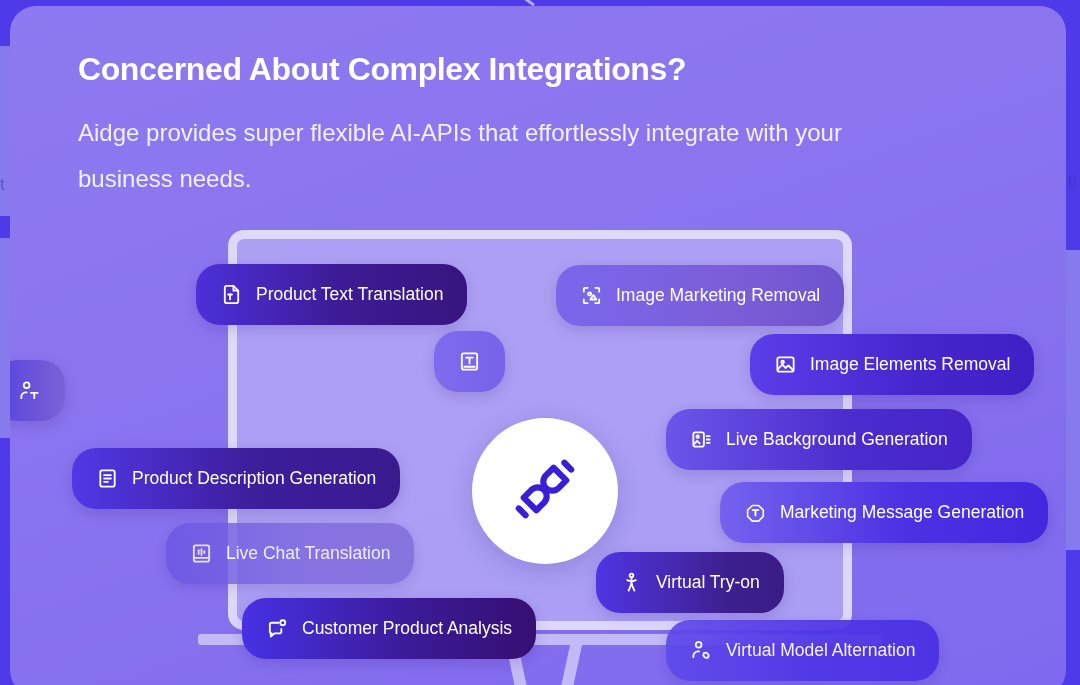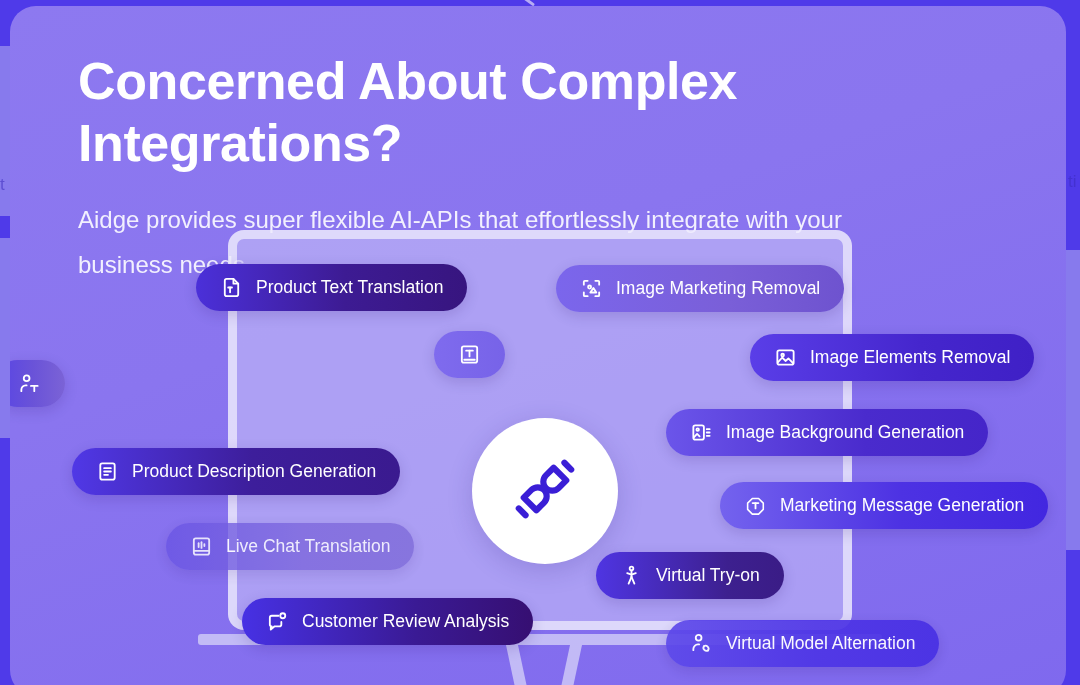--- a/index.html
+++ b/index.html
@@ -51,21 +51,21 @@
     left: 10px; top: 6px;
     width: 1056px; height: 690px;
     border-radius: 26px;
     background: linear-gradient(160deg, #8d79f0 0%, #8a75ef 40%, #7f69ee 100%);
     overflow: hidden;
   }
 
   
   #heading-block { position: absolute; left: 68px; top: 44px; width: 900px; }
   #page-title {
-    font-size: 52px;
+    font-size: 32px;
     font-weight: bold;
     color: #ffffff;
     letter-spacing: -.4px;
     line-height: 1.2;
   }
   #page-subtitle {
     margin-top: 22px;
     font-size: 24px;
     color: #f2f0fe;
     line-height: 1.9;
@@ -110,21 +110,21 @@
     box-shadow: 0 6px 26px rgba(40,20,120,.18);
   }
   #hub svg { width: 74px; height: 74px; }
 
   
   .chip {
     position: absolute;
     display: flex;
     align-items: center;
     gap: 13px;
-    height: 47px;
+    height: 61px;
     padding: 0 24px;
     border-radius: 24px;
     color: #ffffff;
     font-size: 17.5px;
     white-space: nowrap;
     box-shadow: 0 4px 14px rgba(35,15,100,.16);
   }
   .chip .chip-icon { display: flex; align-items: center; flex: none; }
   .chip .chip-icon svg { width: 23px; height: 23px; display: block; }
   .chip .chip-label { line-height: 1; }
@@ -239,21 +239,21 @@
           <span class="chip-icon">
             <svg viewBox="0 0 24 24" fill="none" stroke="#ffffff" stroke-width="1.9" stroke-linecap="round" stroke-linejoin="round">
               <rect x="3.5" y="4.5" width="11" height="15" rx="2"></rect>
               <circle cx="8" cy="9" r="1.3"></circle>
               <path d="M4 17l3.4-3.6L10 16"></path>
               <path d="M17.5 8.5h3"></path>
               <path d="M17.5 12h3"></path>
               <path d="M17.5 15.5h3"></path>
             </svg>
           </span>
-          <span class="chip-label">Image Background Generation</span>
+          <span class="chip-label">Live Background Generation</span>
         </div>
         <div class="chip v-deepgrad" style="left: 62px; top: 442px;">
           <span class="chip-icon">
             <svg viewBox="0 0 24 24" fill="none" stroke="#ffffff" stroke-width="1.9" stroke-linecap="round" stroke-linejoin="round">
               <rect x="4.5" y="3.5" width="15" height="17" rx="2"></rect>
               <path d="M8.5 8.5h7"></path>
               <path d="M8.5 12h7"></path>
               <path d="M8.5 15.5h4"></path>
             </svg>
           </span>
@@ -293,21 +293,21 @@
           </span>
           <span class="chip-label">Virtual Try-on</span>
         </div>
         <div class="chip v-analysis" style="left: 232px; top: 592px;">
           <span class="chip-icon">
             <svg viewBox="0 0 24 24" fill="none" stroke="#ffffff" stroke-width="1.9" stroke-linecap="round" stroke-linejoin="round">
               <path d="M16 12.5v2.5a2 2 0 0 1-2 2H9l-4 3.5v-3.5H6a2 2 0 0 1-2-2v-7a2 2 0 0 1 2-2h7"></path>
               <circle cx="17.5" cy="6" r="2.6"></circle>
             </svg>
           </span>
-          <span class="chip-label">Customer Review Analysis</span>
+          <span class="chip-label">Customer Product Analysis</span>
         </div>
         <div class="chip v-alternate" style="left: 656px; top: 614px;">
           <span class="chip-icon">
             <svg viewBox="0 0 24 24" fill="none" stroke="#ffffff" stroke-width="1.9" stroke-linecap="round" stroke-linejoin="round">
               <circle cx="9" cy="6" r="3"></circle>
               <path d="M3.5 19v-1.2A4.8 4.8 0 0 1 8.3 13h1.2"></path>
               <path d="M14.5 14.8a3.2 3.2 0 0 1 4.4 4.4"></path>
               <path d="M18.9 19.2a3.2 3.2 0 0 1-4.4-4.4"></path>
             </svg>
           </span>

